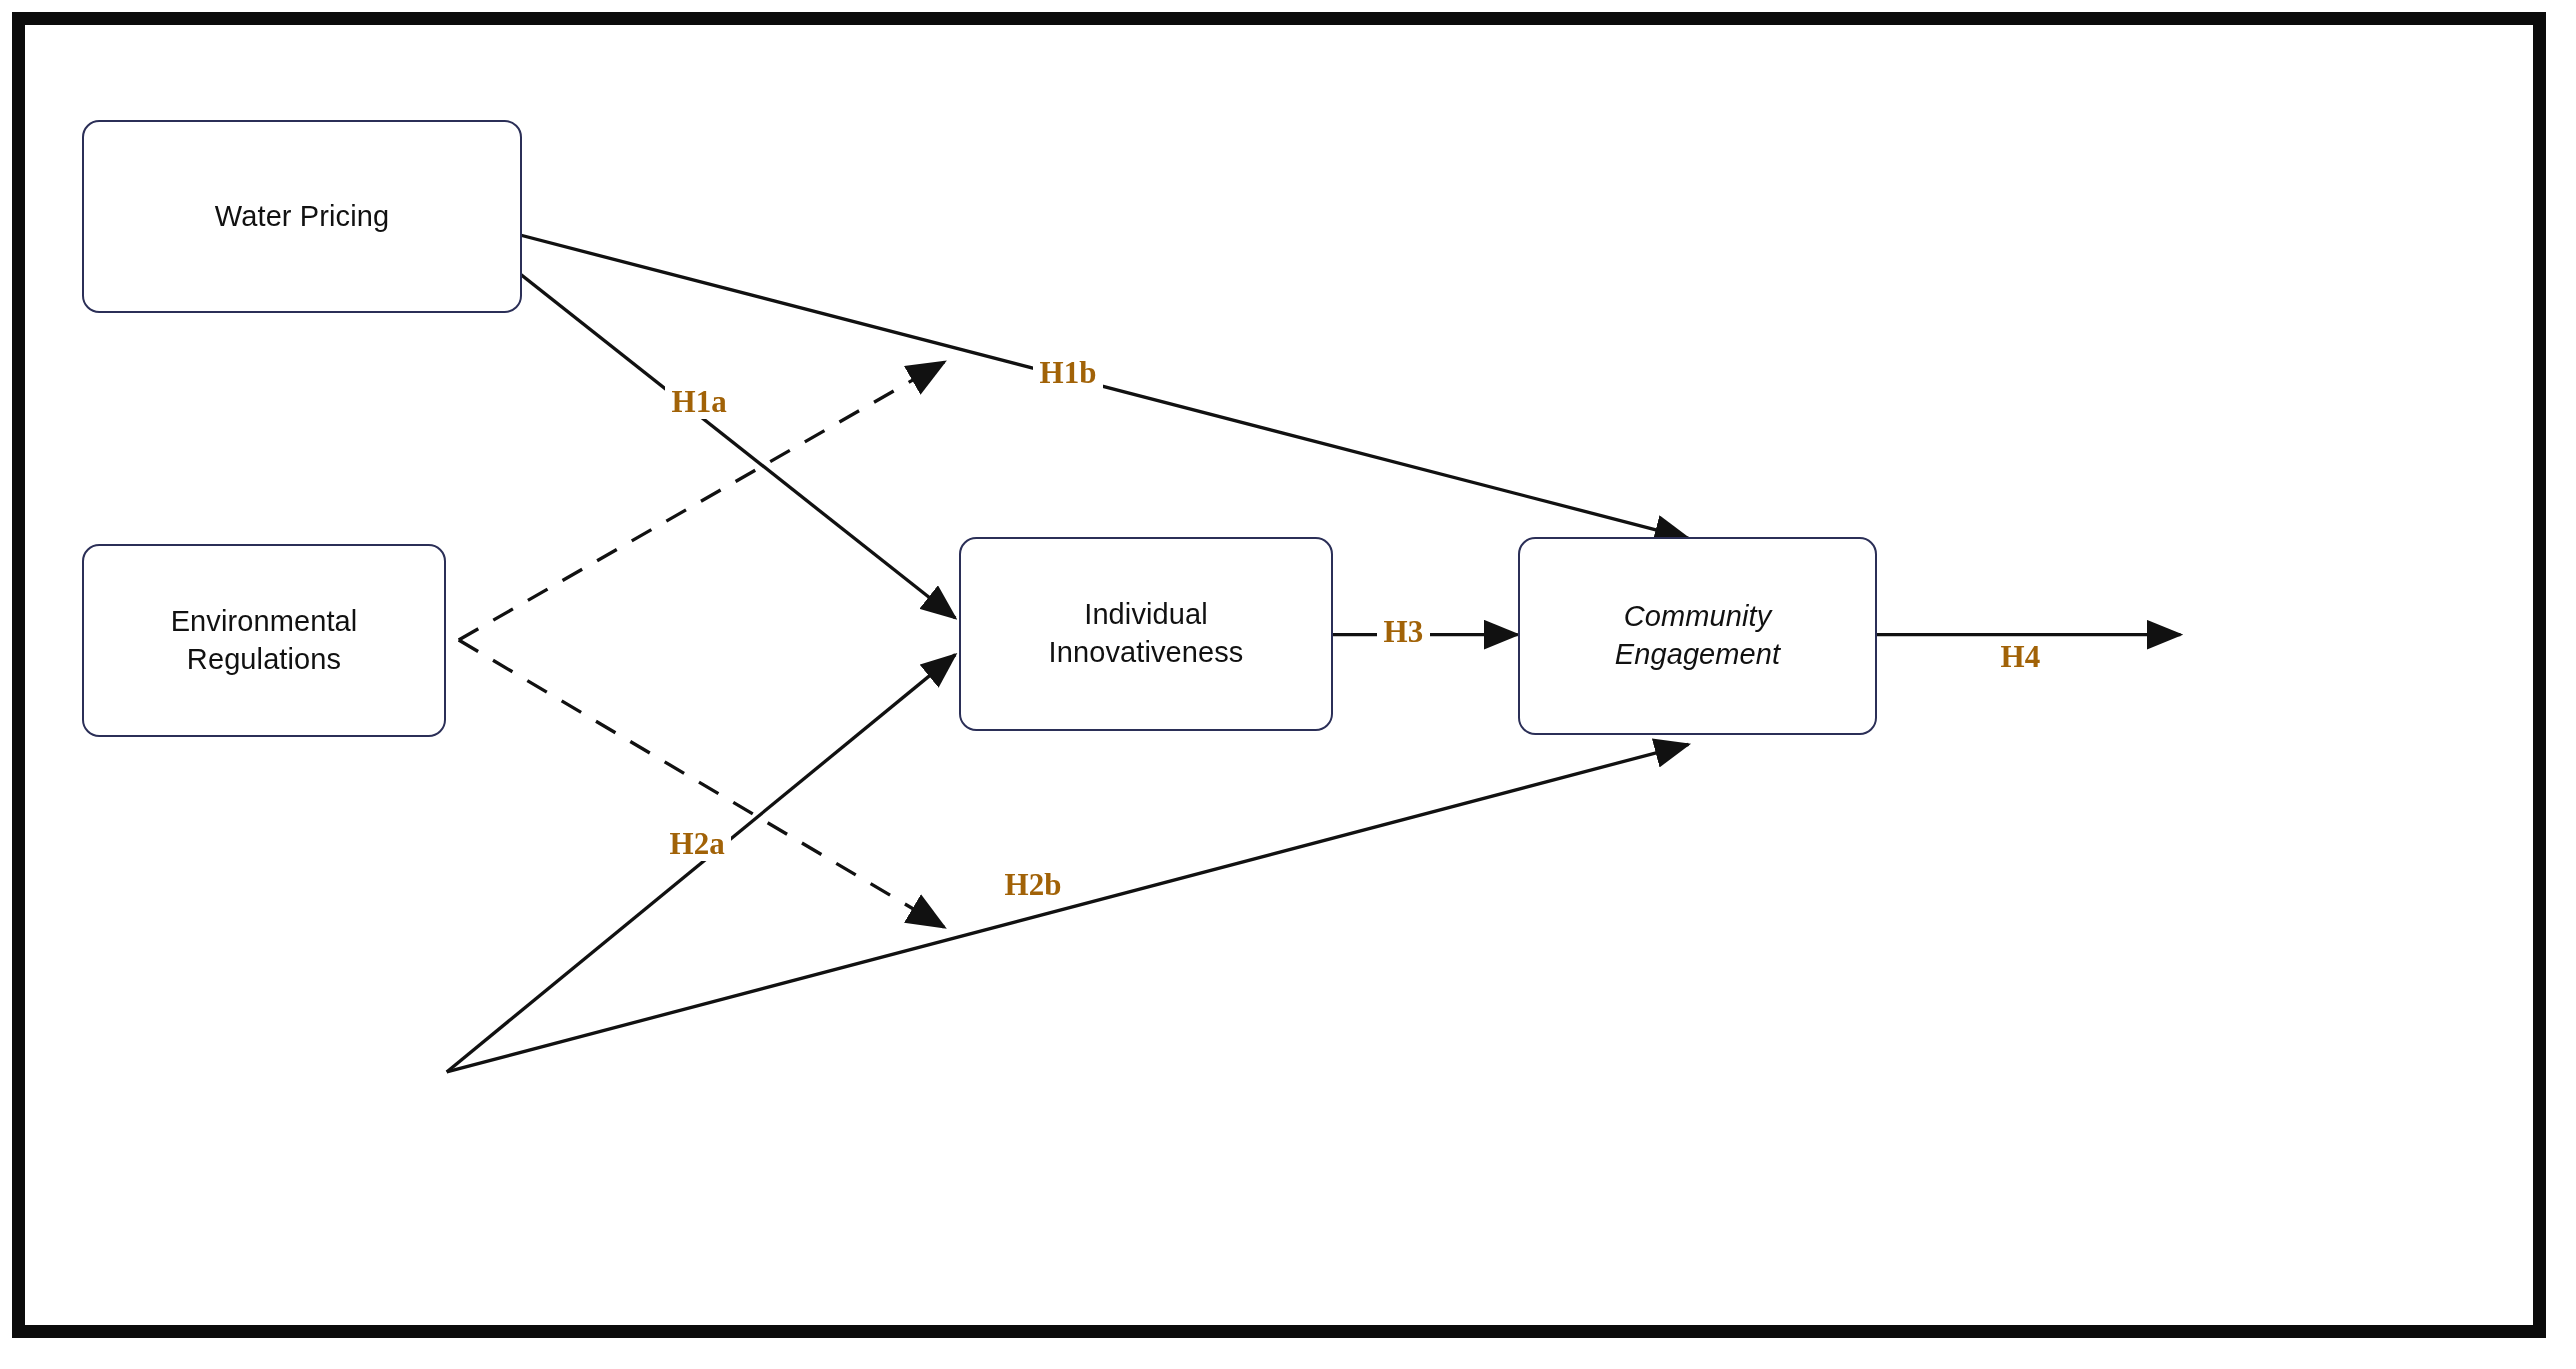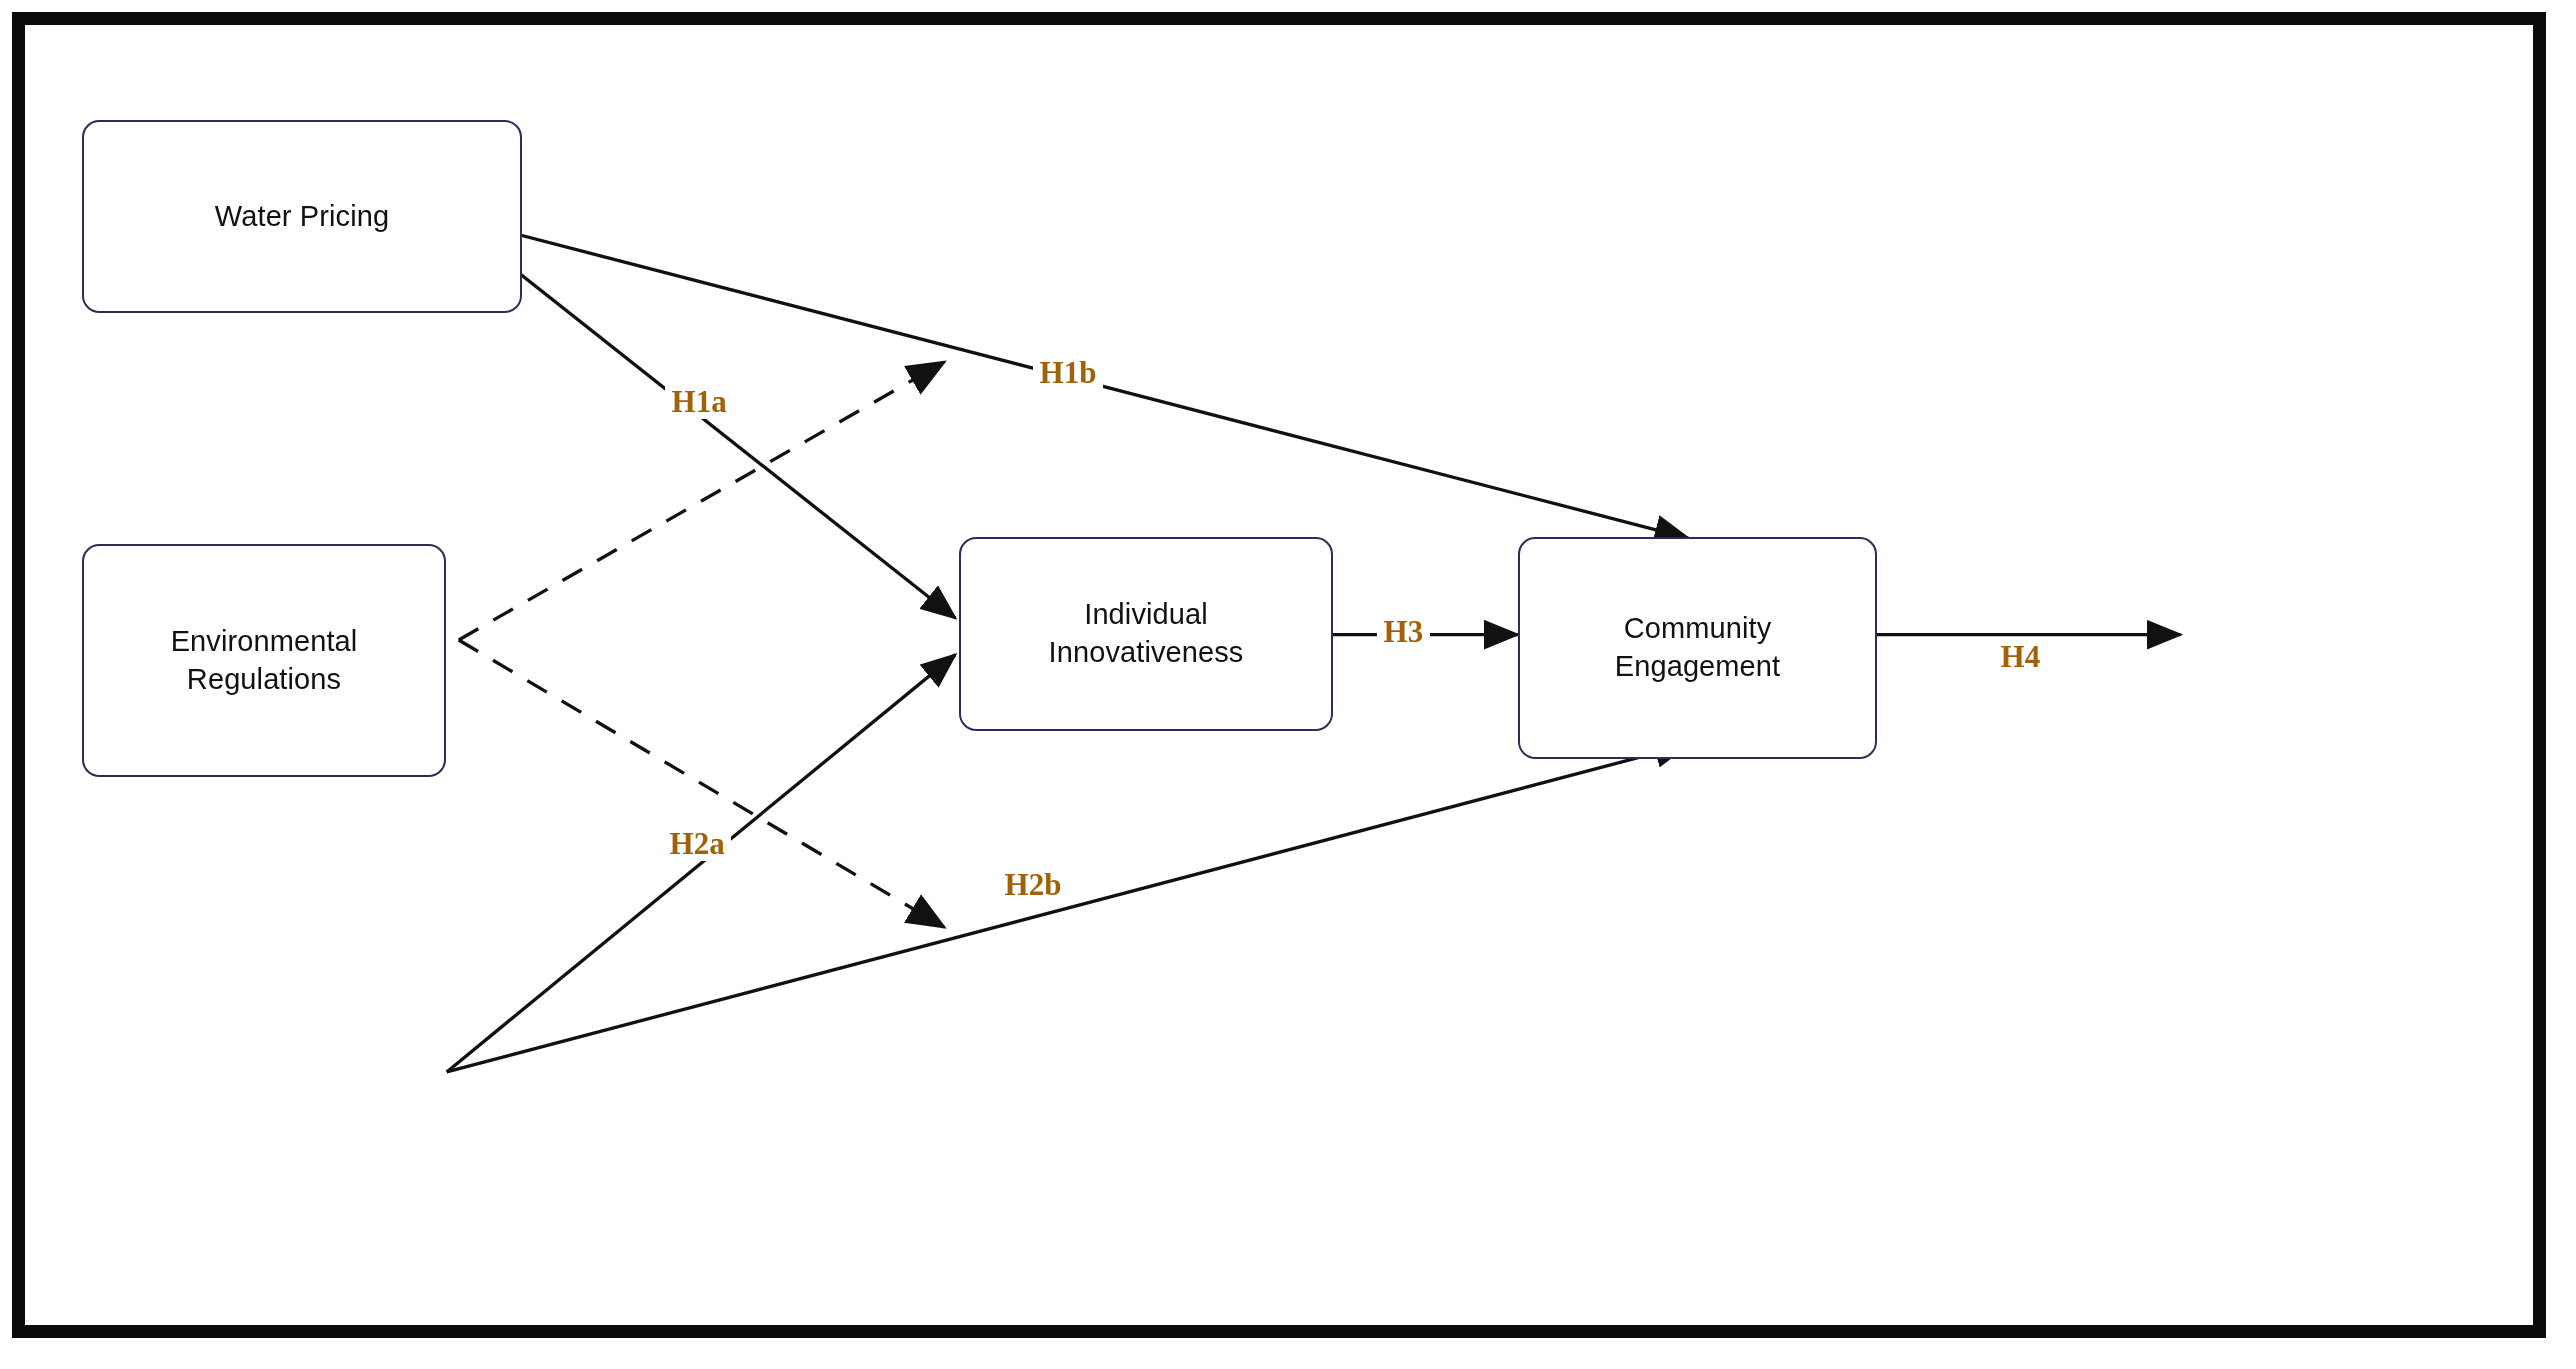--- a/index.html
+++ b/index.html
@@ -102,32 +102,32 @@
 
     <line x1="690" y1="963" x2="1420" y2="545" stroke="#111111" stroke-width="5" stroke-dasharray="34 26" marker-end="url(#arrowhead-dash)"></line>
 
     <line x1="690" y1="963" x2="1420" y2="1395" stroke="#111111" stroke-width="5" stroke-dasharray="34 26" marker-end="url(#arrowhead-dash)"></line>
   </svg>
 
   <div class="node-box" style="left:82px;  top:120px;  width:440px; height:193px;">
     <span class="node-label">Water Pricing</span>
   </div>
 
-  <div class="node-box" style="left:82px;  top:544px;  width:364px; height:233px;">
+  <div class="node-box" style="left:82px;  top:544px;  width:364px; height:193px;">
     <span class="node-label">Environmental
 Regulations</span>
   </div>
 
 
   <div class="node-box" style="left:959px; top:537px;  width:374px; height:194px;">
     <span class="node-label">Individual
 Innovativeness</span>
   </div>
 
-  <div class="node-box" style="left:1518px; top:537px;  width:359px; height:222px;">
+  <div class="node-box" style="left:1518px; top:537px;  width:359px; height:198px;font-style:italic;">
     <span class="node-label">Community
 Engagement</span>
   </div>
 
 
   <div class="edge-label" style="left:665px; top:385px;">H1a</div>
 
   <div class="edge-label" style="left:1033px; top:356px;">H1b</div>
 
   <div class="edge-label" style="left:663px;  top:827px;">H2a</div>

